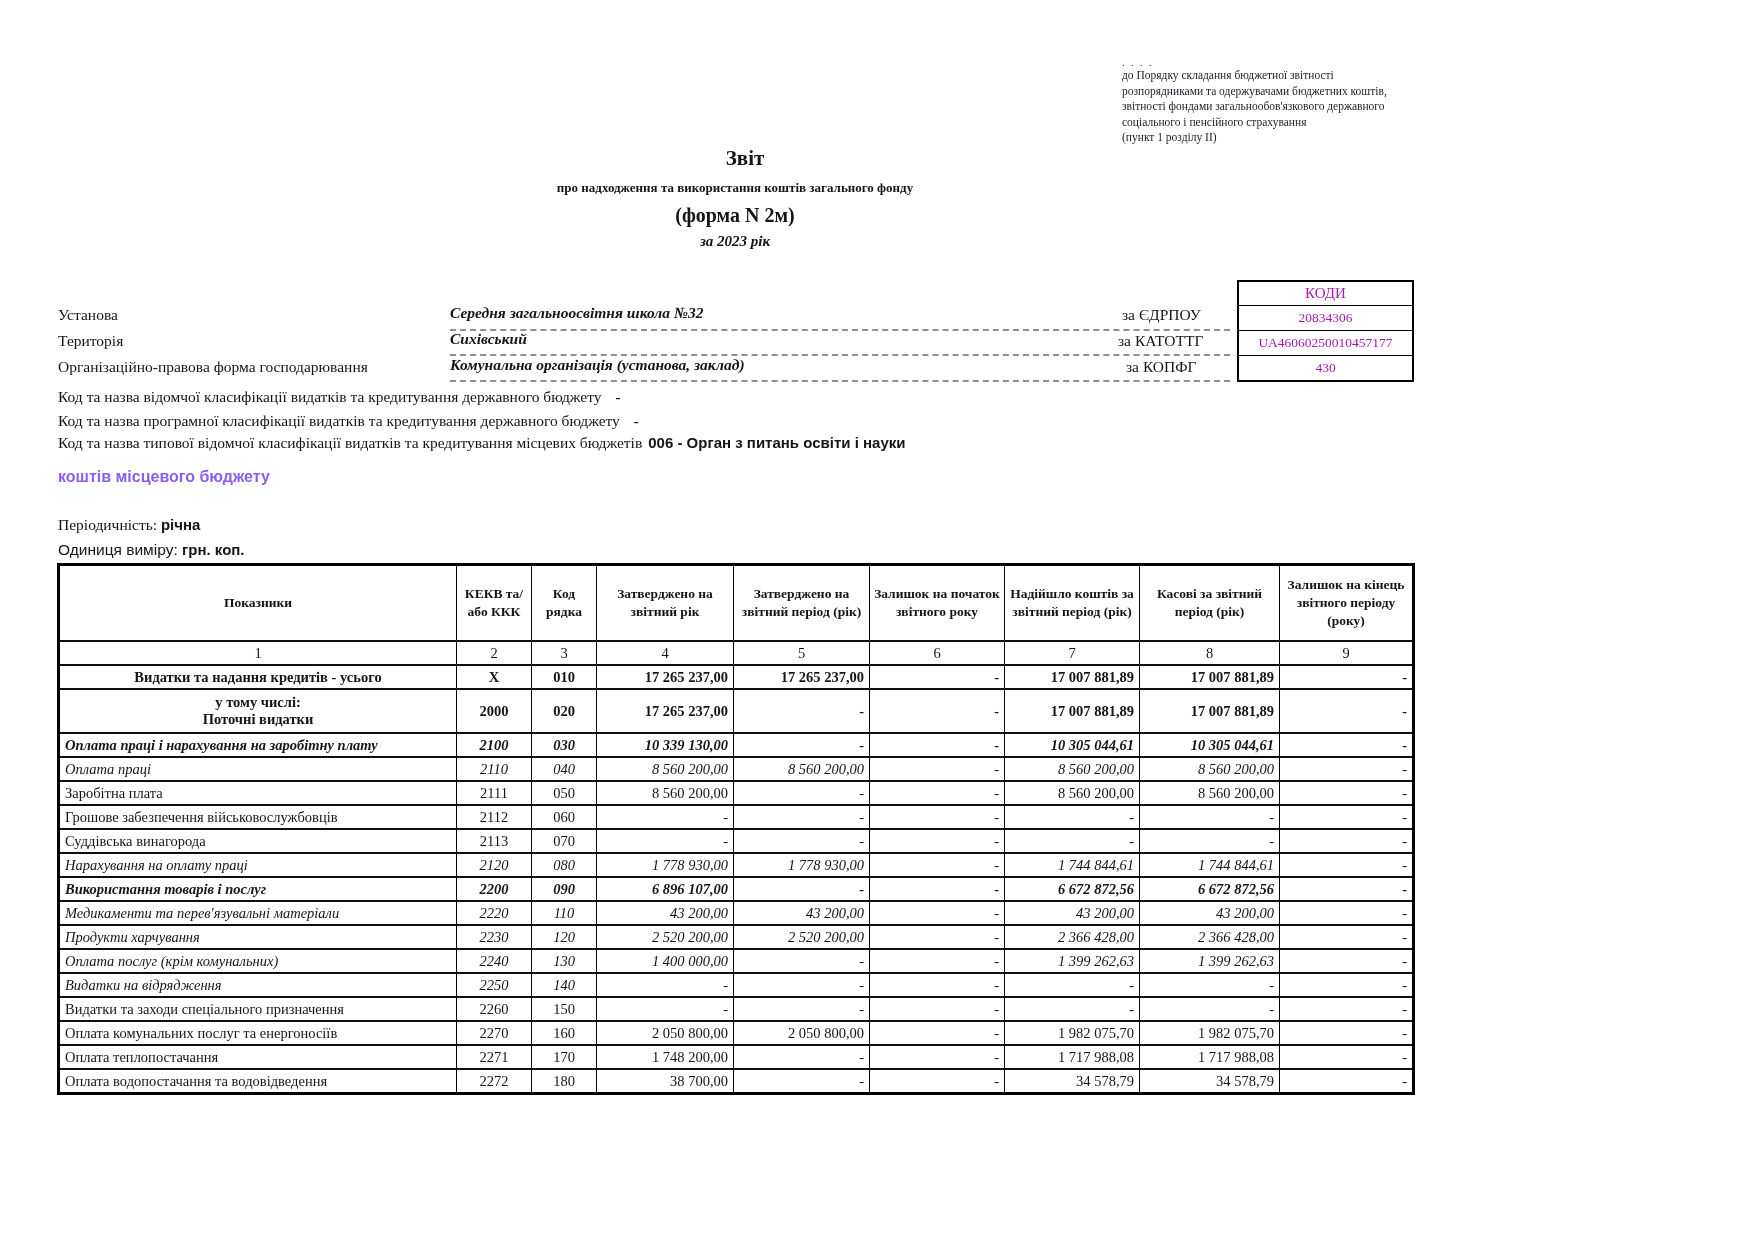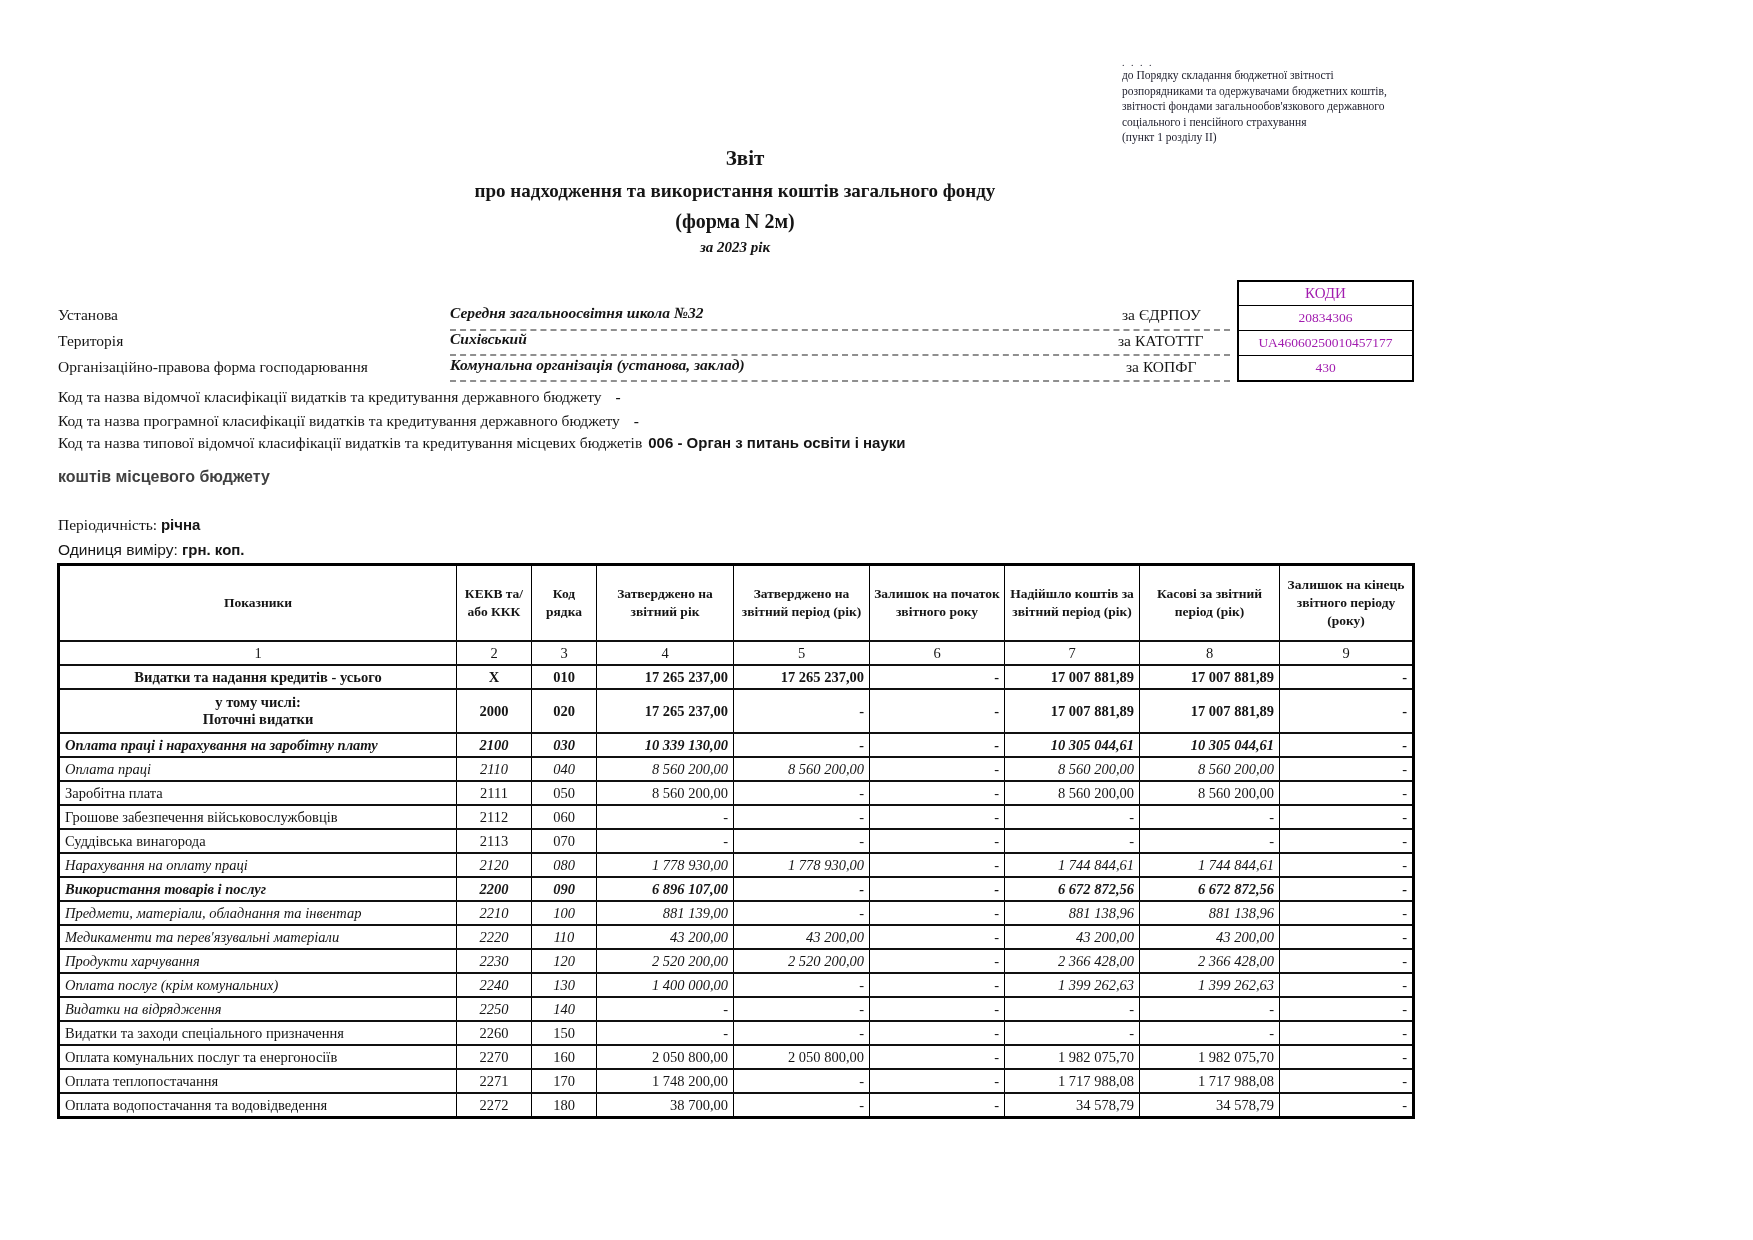--- a/index.html
+++ b/index.html
@@ -10,39 +10,39 @@
     font-family:"Liberation Serif", serif;
     color:#151515;
     overflow:hidden;
   }
   
   .annex-note{position:absolute;left:1122px;top:58px;width:330px;font-size:11.5px;line-height:15.5px;color:#1d1d2b;}
   .annex-note .marks{font-size:10px;letter-spacing:2px;line-height:10px;}
   
   .title-block{position:absolute;left:0;top:146px;width:1470px;text-align:center;}
   .title-l1{font-size:21px;font-weight:bold;margin-left:20px;}
-  .title-l2{font-size:19px;font-weight:bold;margin-top:9px;}
+  .title-l2{font-size:13px;font-weight:bold;margin-top:9px;}
   .title-l3{font-size:20px;font-weight:bold;margin-top:8px;}
   .title-l4{font-size:15px;font-weight:bold;font-style:italic;margin-top:6px;}
   
   .lbl{position:absolute;font-size:15.5px;}
   .val{position:absolute;font-size:15.5px;font-weight:bold;font-style:italic;}
   .code-lbl{position:absolute;font-size:15.5px;width:110px;text-align:left;}
   .dashline{position:absolute;height:1px;border-bottom:2px dashed #6a6a6a;opacity:.75;}
   
   .codes-box{position:absolute;left:1237px;top:280px;width:173px;border:2px solid #000;}
   .codes-box .cb-row{border-top:1px solid #000;height:24px;line-height:24px;text-align:center;font-size:13.5px;color:#a21caf;}
   .codes-box .cb-head{height:23px;line-height:23px;text-align:center;font-size:15px;border-top:none;}
   
   .class-line{position:absolute;font-size:15.5px;white-space:nowrap;}
   .class-val-serif{font-weight:bold;margin-left:14px;}
   .class-val-sans{font-family:"Liberation Sans", sans-serif;font-weight:700;font-size:15px;margin-left:6px;}
   .clipped-line{position:absolute;left:58px;top:447px;width:1030px;height:12px;overflow:hidden;
     font-family:"Liberation Sans", sans-serif;font-weight:700;font-size:15px;white-space:nowrap;color:#222;}
-  .tail-line{position:absolute;left:58px;top:468px;font-family:"Liberation Sans", sans-serif;font-weight:700;font-size:16px;color:#404040;}
+  .tail-line{position:absolute;left:58px;top:468px;font-family:"Liberation Sans", sans-serif;font-weight:700;font-size:16px;color:#8b5cf6;}
   
   .meta-period{position:absolute;left:58px;top:516px;font-size:15.5px;}
   .meta-unit{position:absolute;left:58px;top:541px;font-family:"Liberation Sans", sans-serif;font-size:15.5px;}
   .sans-b{font-family:"Liberation Sans", sans-serif;font-weight:700;font-size:15px;}
   
   table.rep{position:absolute;left:57px;top:563px;width:1355px;border-collapse:collapse;table-layout:fixed;border:3px solid #000;}
   table.rep th, table.rep td{border-left:1px solid #000;border-right:1px solid #000;border-top:2px solid #101010;border-bottom:2px solid #101010;overflow:hidden;}
   table.rep th{height:74px;font-size:13.5px;font-weight:bold;text-align:center;vertical-align:middle;line-height:1.35;padding:0 4px;}
   tr.numrow td{height:24px;font-size:13.5px;text-align:center;padding:0;}
   table.rep td{height:22px;font-size:14.5px;line-height:1.15;padding:0 5px;vertical-align:middle;}
@@ -249,31 +249,20 @@
           <td class="c-mid">2200</td>
           <td class="c-mid">090</td>
           <td class="c-val">6 896 107,00</td>
           <td class="c-val">-</td>
           <td class="c-val">-</td>
           <td class="c-val">6 672 872,56</td>
           <td class="c-val">6 672 872,56</td>
           <td class="c-val">-</td>
         </tr>
         <tr class="fw-i">
-          <td class="c-ind">Предмети, матеріали, обладнання та інвентар</td>
-          <td class="c-mid">2210</td>
-          <td class="c-mid">100</td>
-          <td class="c-val">881 139,00</td>
-          <td class="c-val">-</td>
-          <td class="c-val">-</td>
-          <td class="c-val">881 138,96</td>
-          <td class="c-val">881 138,96</td>
-          <td class="c-val">-</td>
-        </tr>
-        <tr class="fw-i">
           <td class="c-ind">Медикаменти та перев'язувальні матеріали</td>
           <td class="c-mid">2220</td>
           <td class="c-mid">110</td>
           <td class="c-val">43 200,00</td>
           <td class="c-val">43 200,00</td>
           <td class="c-val">-</td>
           <td class="c-val">43 200,00</td>
           <td class="c-val">43 200,00</td>
           <td class="c-val">-</td>
         </tr>

